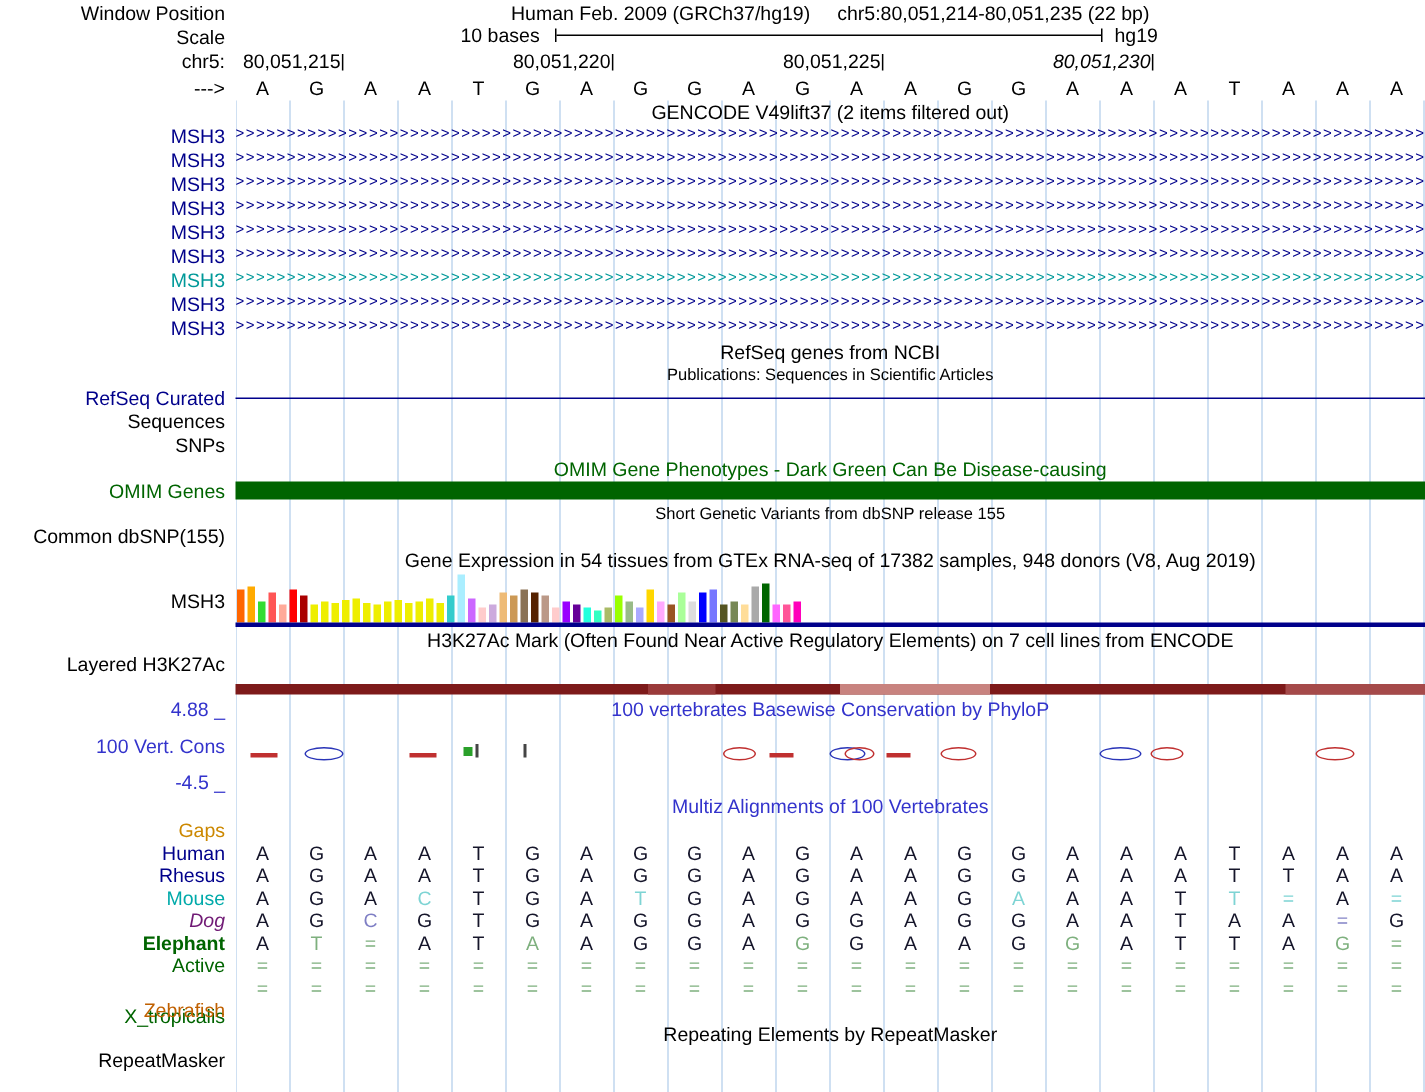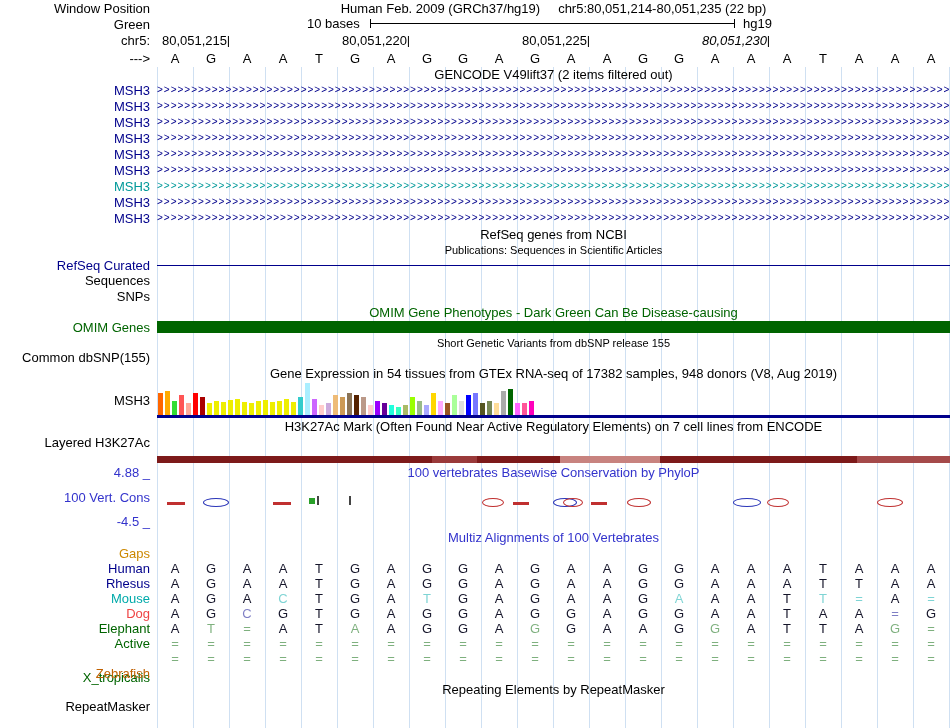--- a/index.html
+++ b/index.html
@@ -50,21 +50,21 @@
   <div class="row h16">
     <div class="lbl">Window Position</div>
     <div class="trk center">
       <span>Human Feb. 2009 (GRCh37/hg19)</span>
       <span style="display:inline-block;width:18px"></span>
       <span>chr5:80,051,214-80,051,235 (22 bp)</span>
     </div>
   </div>
 
   <div class="row h16">
-    <div class="lbl">Green</div>
+    <div class="lbl">Scale</div>
     <div class="trk">
       <span class="scale-text">10 bases</span>
       <span class="scale-line"></span>
       <span class="scale-asm">hg19</span>
     </div>
   </div>
 
   <div class="row h17">
     <div class="lbl">chr5:</div>
     <div class="trk" id="coord-track">
@@ -447,21 +447,21 @@
             <span class="cell">A</span>
             <span class="cell">A</span>
             <span class="cell">T</span>
             <span class="cell lt" style="color: rgb(0, 170, 170);">T</span>
             <span class="cell lt" style="color: rgb(0, 170, 170);">=</span>
             <span class="cell">A</span>
             <span class="cell lt" style="color: rgb(0, 170, 170);">=</span>
           </div>
         </div>
         <div class="row h15">
-          <div class="lbl" style="color: #ef4444;">Dog</div>
+          <div class="lbl" style="color: #701a75; font-style: italic;">Dog</div>
           <div class="trk grid22">
             <span class="cell">A</span>
             <span class="cell">G</span>
             <span class="cell lt" style="color: rgb(0, 0, 139);">C</span>
             <span class="cell">G</span>
             <span class="cell">T</span>
             <span class="cell">G</span>
             <span class="cell">A</span>
             <span class="cell">G</span>
             <span class="cell">G</span>
@@ -474,21 +474,21 @@
             <span class="cell">A</span>
             <span class="cell">A</span>
             <span class="cell">T</span>
             <span class="cell">A</span>
             <span class="cell">A</span>
             <span class="cell lt" style="color: rgb(0, 0, 139);">=</span>
             <span class="cell">G</span>
           </div>
         </div>
         <div class="row h15">
-          <div class="lbl" style="color: rgb(0, 100, 0);">Elephant</div>
+          <div class="lbl" style="color: rgb(0, 100, 0); font-weight: bold;">Elephant</div>
           <div class="trk grid22">
             <span class="cell">A</span>
             <span class="cell lt" style="color: rgb(0, 100, 0);">T</span>
             <span class="cell lt" style="color: rgb(0, 100, 0);">=</span>
             <span class="cell">A</span>
             <span class="cell">T</span>
             <span class="cell lt" style="color: rgb(0, 100, 0);">A</span>
             <span class="cell">A</span>
             <span class="cell">G</span>
             <span class="cell">G</span>

